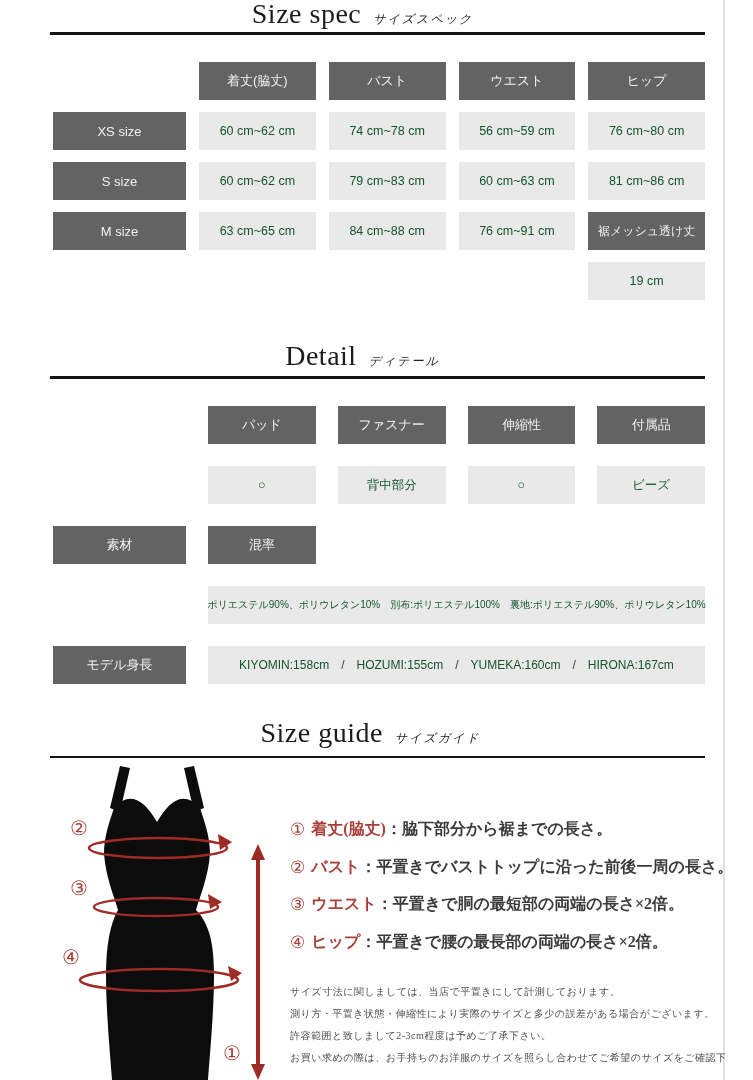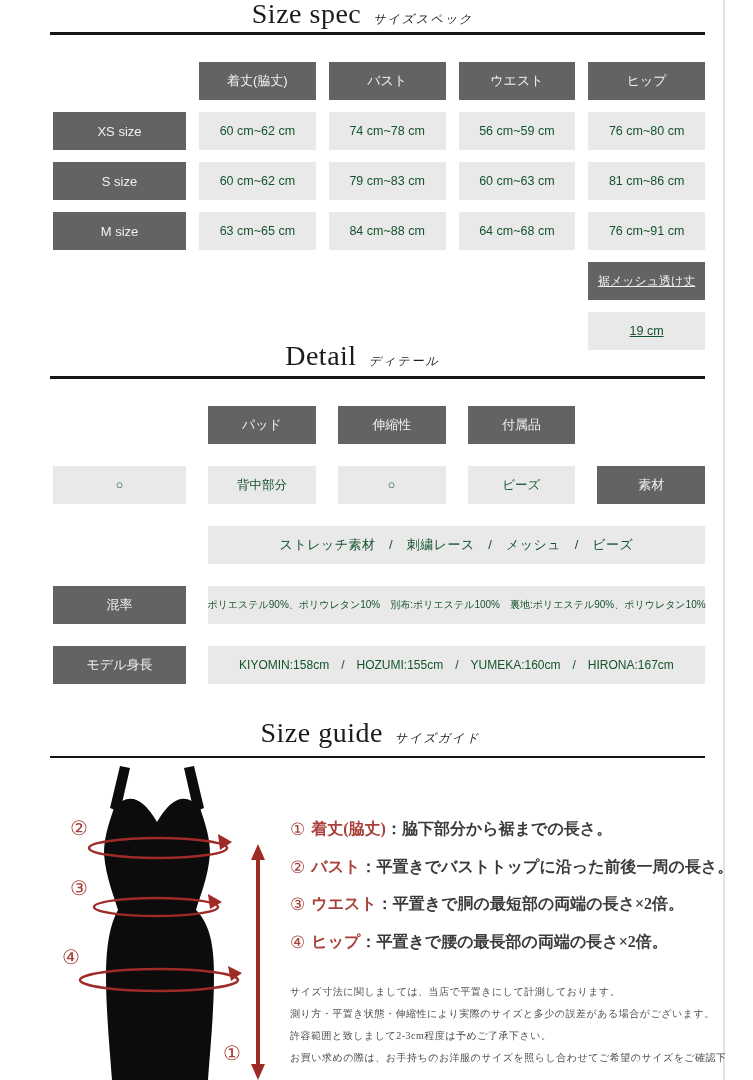--- a/index.html
+++ b/index.html
@@ -41,21 +41,21 @@
     column-gap: 13px; row-gap: 12px;
     grid-auto-rows: 38px;
   }
   .cell {
     display: flex; align-items: center; justify-content: center;
     white-space: nowrap;
   }
   .cell.dark { background: #636363; color: #f2f2f2; font-size: 13px; }
   .cell.light { background: #e9e9e9; color: #14532d; font-size: 12.5px; }
   .cell.span4 { grid-column: 2 / 6; }
-  .cell.col5 { grid-column: 5; text-decoration: underline; }
+  .cell.col5 { grid-column: 5; }
   .cell.fs12 { font-size: 12px; }
   .cell.fs13 { font-size: 13px; letter-spacing: 0.5px; }
   .cell.fs10 { font-size: 10px; }
   
   .guide-items { position: absolute; left: 290px; top: 811px; }
   .guide-item {
     height: 37.5px; display: flex; align-items: center;
     font-family: "Liberation Serif", serif;
     font-size: 16px; font-weight: 600; color: #3a3a3a;
     white-space: nowrap;
@@ -102,46 +102,45 @@
 
     <div class="cell dark">S size</div>
     <div class="cell light">60 cm~62 cm</div>
     <div class="cell light">79 cm~83 cm</div>
     <div class="cell light">60 cm~63 cm</div>
     <div class="cell light">81 cm~86 cm</div>
 
     <div class="cell dark">M size</div>
     <div class="cell light">63 cm~65 cm</div>
     <div class="cell light">84 cm~88 cm</div>
-    <div class="cell light">64 cm~68 cm</div>
     <div class="cell light">76 cm~91 cm</div>
 
     <div class="cell dark col5 fs12">裾メッシュ透け丈</div>
     <div class="cell light col5">19 cm</div>
   </div>
 
   <div class="section-title" style="top:340px;">
     <span class="en">Detail</span><span class="ja">ディテール</span>
   </div>
   <div class="rule" style="top:376px;"></div>
 
   <div class="grid" style="top:406px;gap:22px;">
     <div class="cell"></div>
     <div class="cell dark">パッド</div>
+    <div class="cell dark">ファスナー</div>
     <div class="cell dark">伸縮性</div>
     <div class="cell dark">付属品</div>
 
     <div class="cell"></div>
     <div class="cell light">○</div>
     <div class="cell light">背中部分</div>
     <div class="cell light">○</div>
     <div class="cell light">ビーズ</div>
 
     <div class="cell dark">素材</div>
-    <div class="cell light span4 fs13">ストレッチ素材　/　刺繍レース　/　メッシュ　/　ビーズ</div>
 
     <div class="cell dark">混率</div>
     <div class="cell light span4 fs10">ポリエステル90%、ポリウレタン10%　別布:ポリエステル100%　裏地:ポリエステル90%、ポリウレタン10%</div>
 
     <div class="cell dark">モデル身長</div>
     <div class="cell light span4 fs12">KIYOMIN:158cm　/　HOZUMI:155cm　/　YUMEKA:160cm　/　HIRONA:167cm</div>
   </div>
 
   <div class="section-title" style="top:717px;padding-left:16px;">
     <span class="en">Size guide</span><span class="ja">サイズガイド</span>

